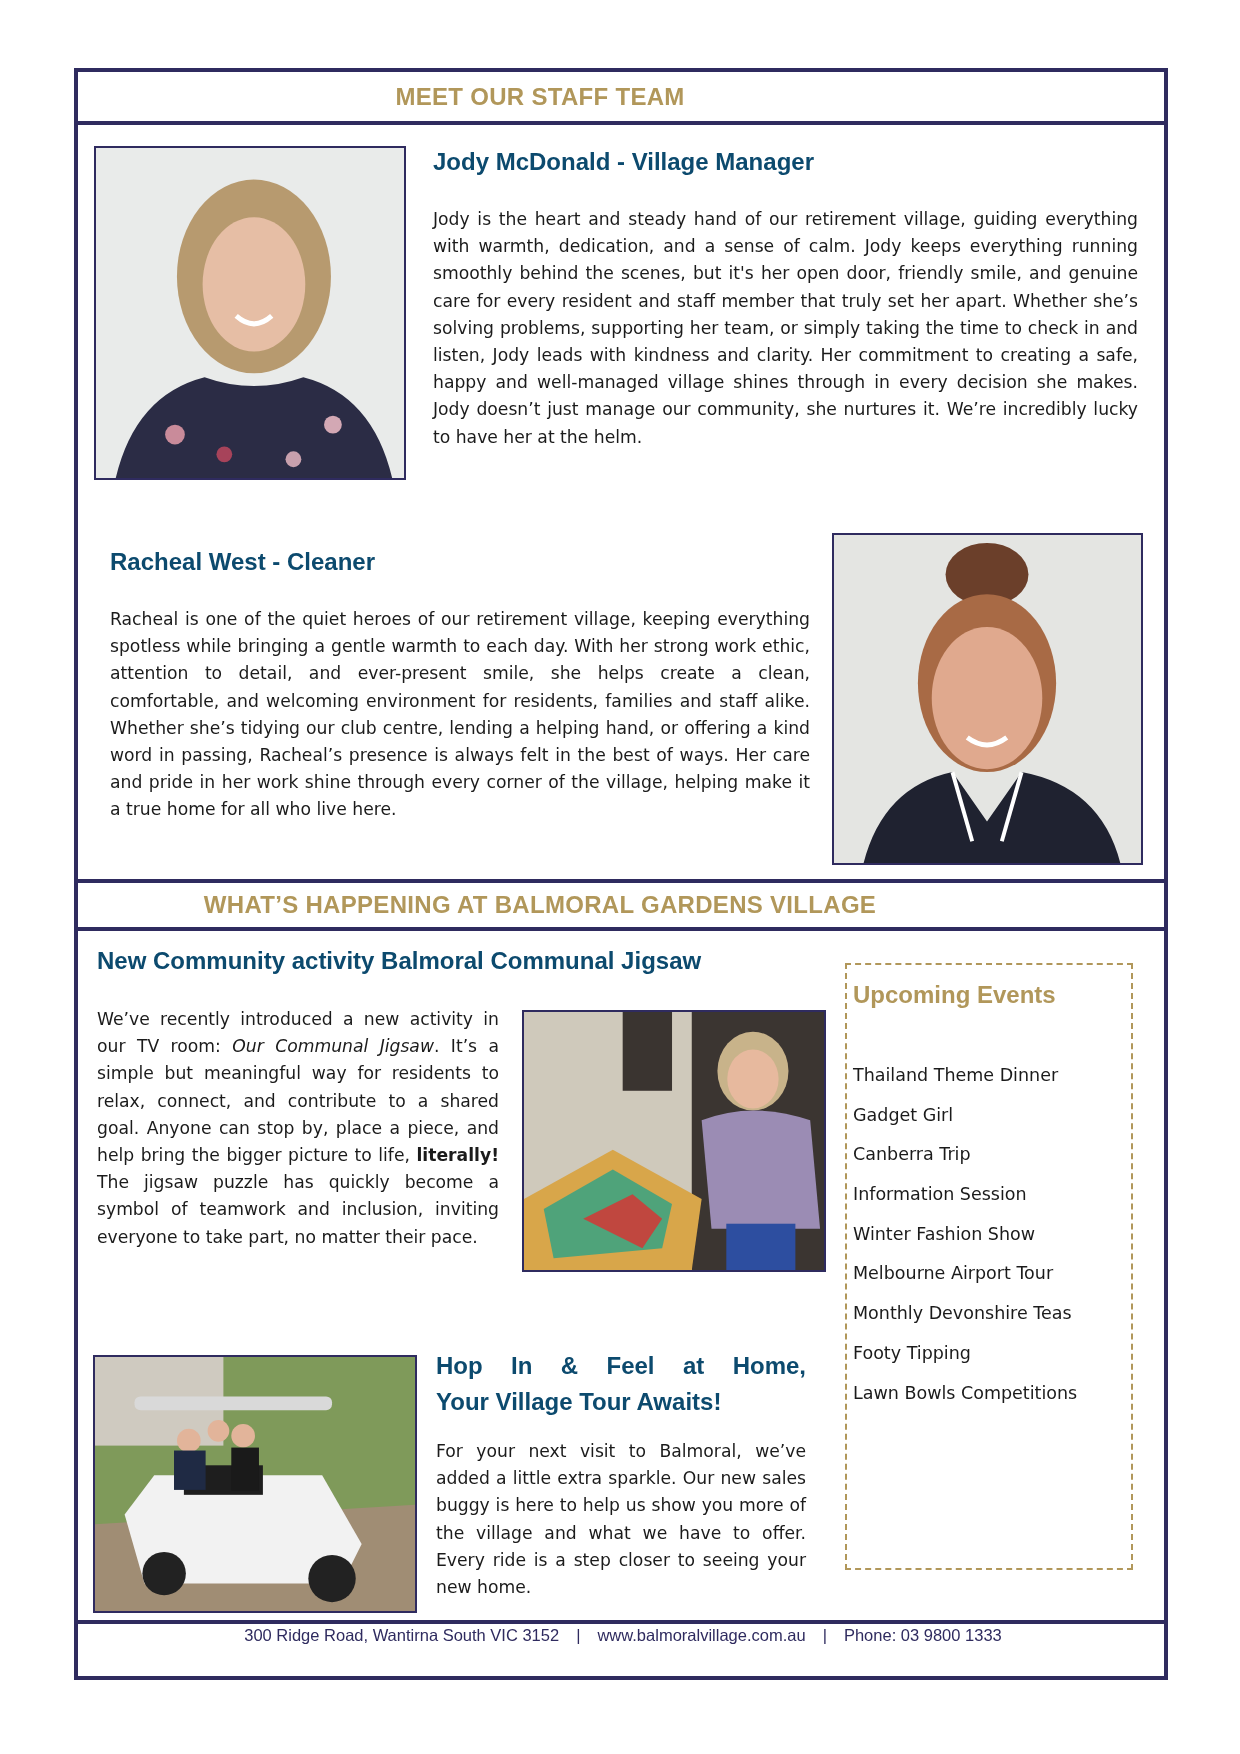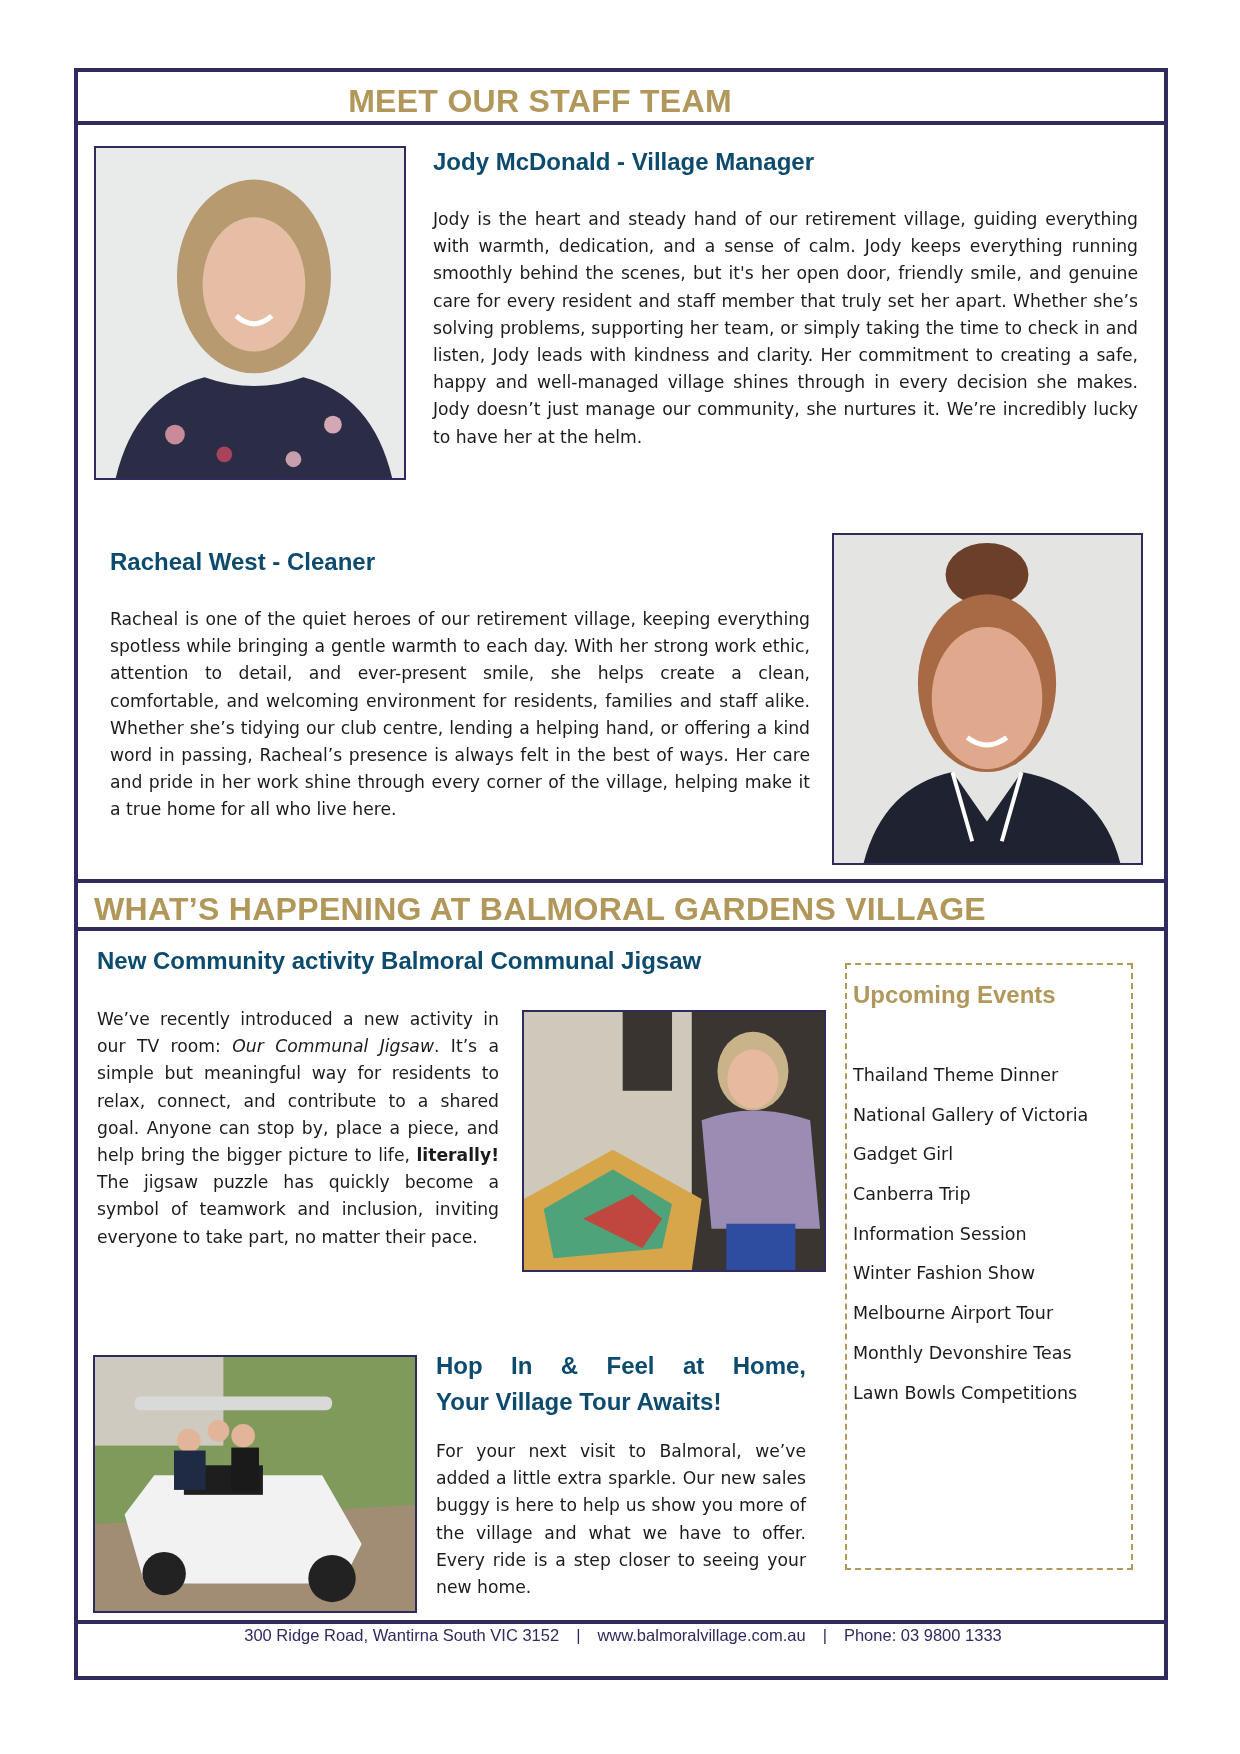--- a/index.html
+++ b/index.html
@@ -3,21 +3,21 @@
 <meta charset="utf-8">
 <style>
   html, body { margin: 0; padding: 0; background: #ffffff; }
   body { width: 1240px; height: 1754px; position: relative; overflow: hidden;
          font-family: "DejaVu Sans", sans-serif; color: #1b1b1b; }
   .frame { position: absolute; left: 74px; top: 68px; width: 1086px; height: 1604px;
            border: 4px solid #2f2b5f; }
   .hline { position: absolute; left: 78px; width: 1090px; height: 4px; background: #2f2b5f; }
   .section-title { position: absolute; left: 78px; width: 924px; text-align: center;
            font-family: "Liberation Sans", sans-serif; font-weight: bold; color: #b1975a;
-           font-size: 32px; letter-spacing: 0.3px; }
+           font-size: 24px; letter-spacing: 0.3px; }
   .name-heading { position: absolute; font-family: "Liberation Sans", sans-serif; font-weight: bold;
            color: #0c4a6e; font-size: 24px; }
   .body-text { position: absolute; font-family: "DejaVu Sans", sans-serif; font-size: 17.2px;
            line-height: 27.2px; text-align: justify; color: #1b1b1b; }
   .photo { position: absolute; border: 2px solid #2f2b5f; box-sizing: border-box; overflow: hidden; }
   .photo svg { width: 100%; height: 100%; display: block; }
   .events-box { position: absolute; left: 845px; top: 963px; width: 288px; height: 607px;
            border: 2px dashed #b1975a; box-sizing: border-box; }
   .events-title { position: absolute; left: 6px; top: 16px; font-family: "Liberation Sans", sans-serif;
            font-weight: bold; color: #b1975a; font-size: 24px; }
@@ -86,27 +86,27 @@
     <ellipse cx="232" cy="68" rx="26" ry="30" fill="#e7b99e"></ellipse>
     <path d="M180 110 Q232 90 290 110 L300 220 L190 220 Z" fill="#9b8cb4"></path>
     <rect x="205" y="215" width="70" height="47" fill="#2d4ea0"></rect>
   </svg>
 </div>
 
 <div class="events-box">
   <div class="events-title">Upcoming Events</div>
   <ul class="events-list">
     <li>Thailand Theme Dinner</li>
-    <li>National Gallery of Victoria</li>
     <li>Gadget Girl</li>
     <li>Canberra Trip</li>
     <li>Information Session</li>
     <li>Winter Fashion Show</li>
     <li>Melbourne Airport Tour</li>
     <li>Monthly Devonshire Teas</li>
+    <li>Footy Tipping</li>
     <li>Lawn Bowls Competitions</li>
   </ul>
 </div>
 
 <div class="photo" style="left:93px; top:1355px; width:324px; height:258px;">
   <svg viewBox="0 0 324 258" preserveAspectRatio="none">
     <rect width="324" height="258" fill="#7f9a5a"></rect>
     <rect x="0" y="0" width="130" height="90" fill="#cfcac0"></rect>
     <path d="M0 170 L324 150 L324 258 L0 258 Z" fill="#a08d74"></path>
     <rect x="40" y="40" width="200" height="14" rx="6" fill="#d9d9d9"></rect>

